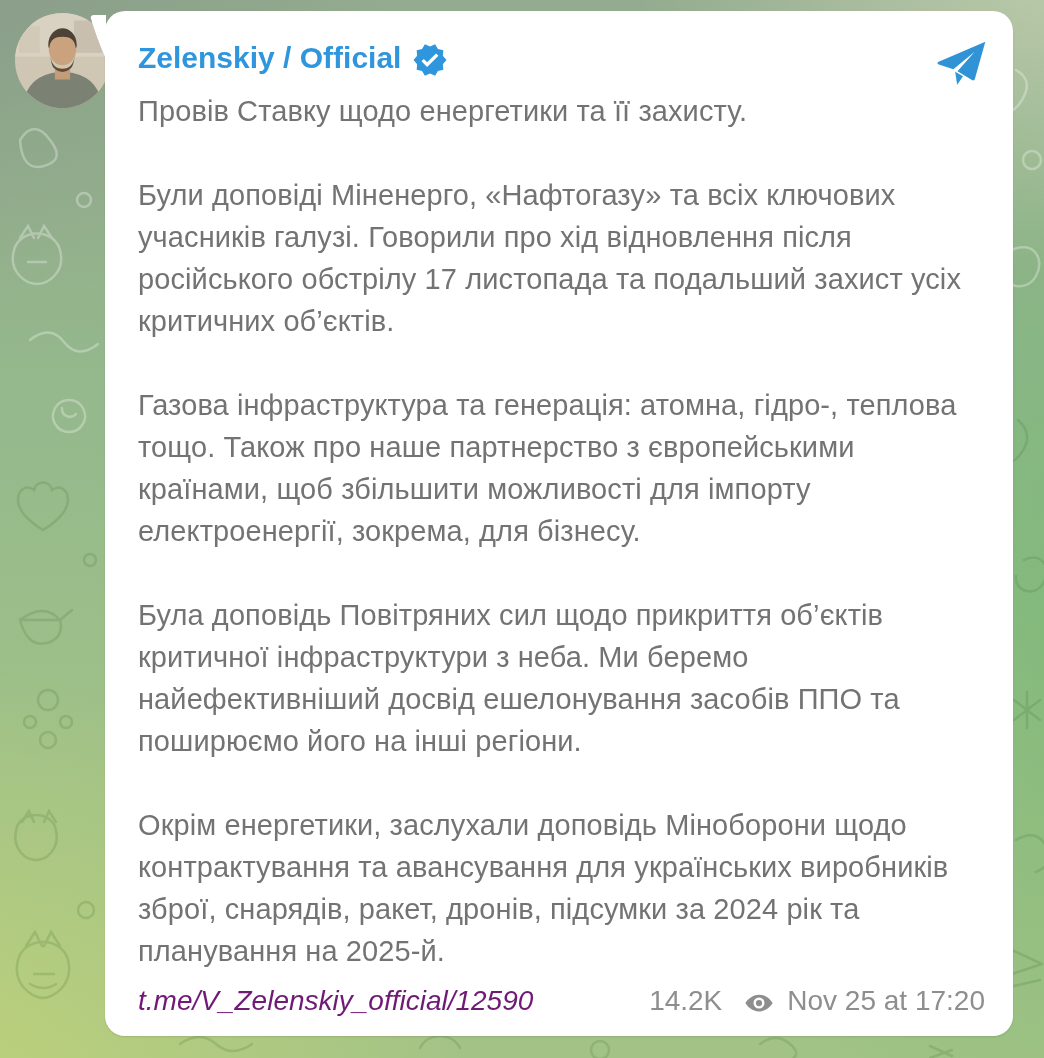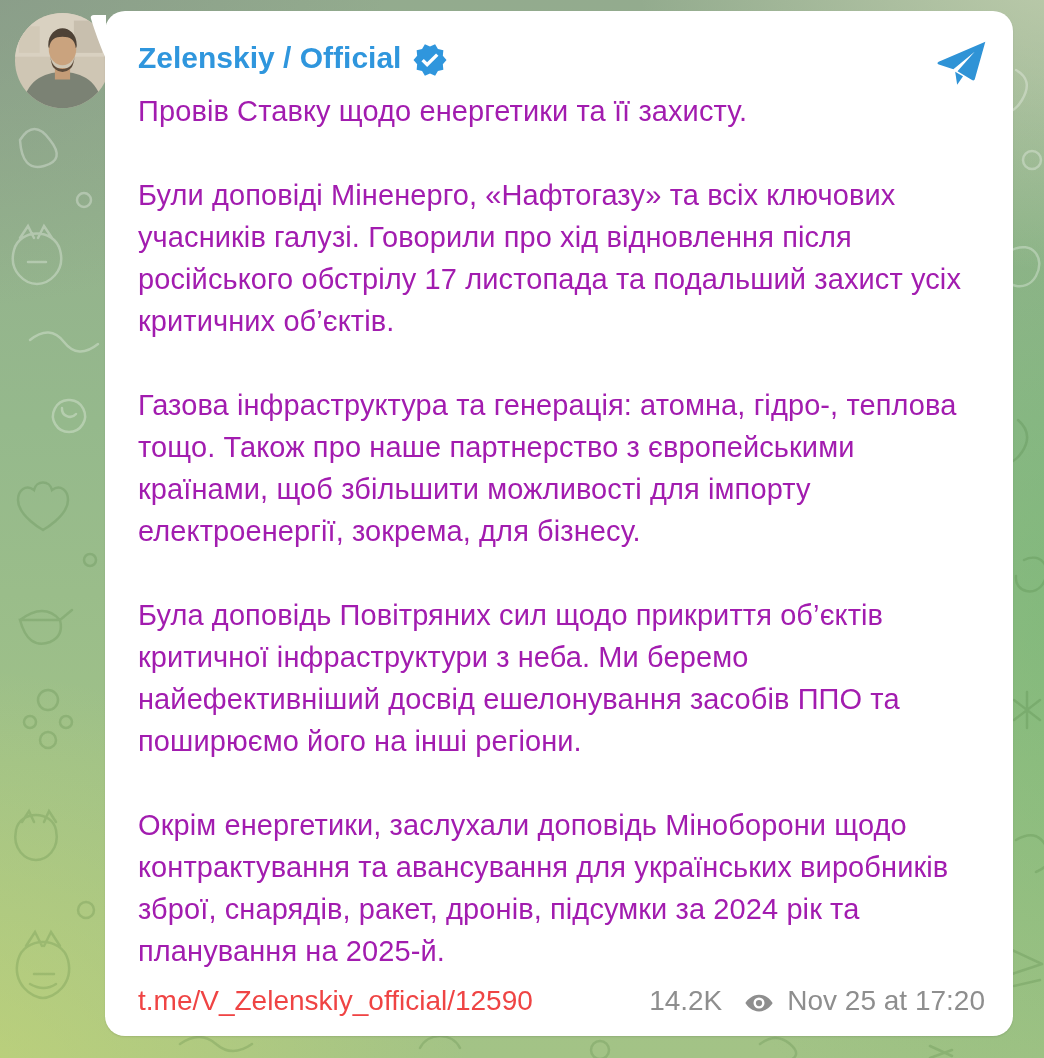--- a/index.html
+++ b/index.html
@@ -28,25 +28,25 @@
     background:#ffffff;border-radius:20px;box-sizing:border-box;
     padding:26px 28px 18px 33px;display:flex;flex-direction:column;
     box-shadow:0 1px 2px rgba(0,0,0,0.10);
   }
   .tail{position:absolute;left:-15px;top:4px;}
   .header-row{display:flex;align-items:center;gap:11px;min-height:42px;padding-right:70px;}
   .channel-name{font-size:30px;font-weight:700;color:#2f96dd;line-height:36px;cursor:pointer;white-space:nowrap;}
   .badge{width:36px;height:36px;flex:0 0 auto;margin-top:3px;}
   .plane{position:absolute;top:27px;right:25px;width:54px;height:50px;cursor:pointer;}
   .msg-text{
-    margin-top:11px;font-size:29px;line-height:42px;color:#a21caf;
+    margin-top:11px;font-size:29px;line-height:42px;color:#737373;
     white-space:pre-line;letter-spacing:0.1px;
   }
   .footer-row{margin-top:auto;display:flex;align-items:center;font-size:28px;line-height:34px;}
-  .post-link{color:#ef4444;cursor:pointer;text-decoration:none;}
+  .post-link{color:#701a75;cursor:pointer;text-decoration:none;font-style:italic;}
   .meta{margin-left:auto;display:flex;align-items:center;color:#8e8e8e;}
   .views{margin-right:22px;}
   .eye{width:30px;height:30px;margin-right:13px;margin-top:3px;}
   .timestamp{white-space:nowrap;text-align:right;}
 </style>
 </head>
 <body>
 
 <div class="canvas">
 

